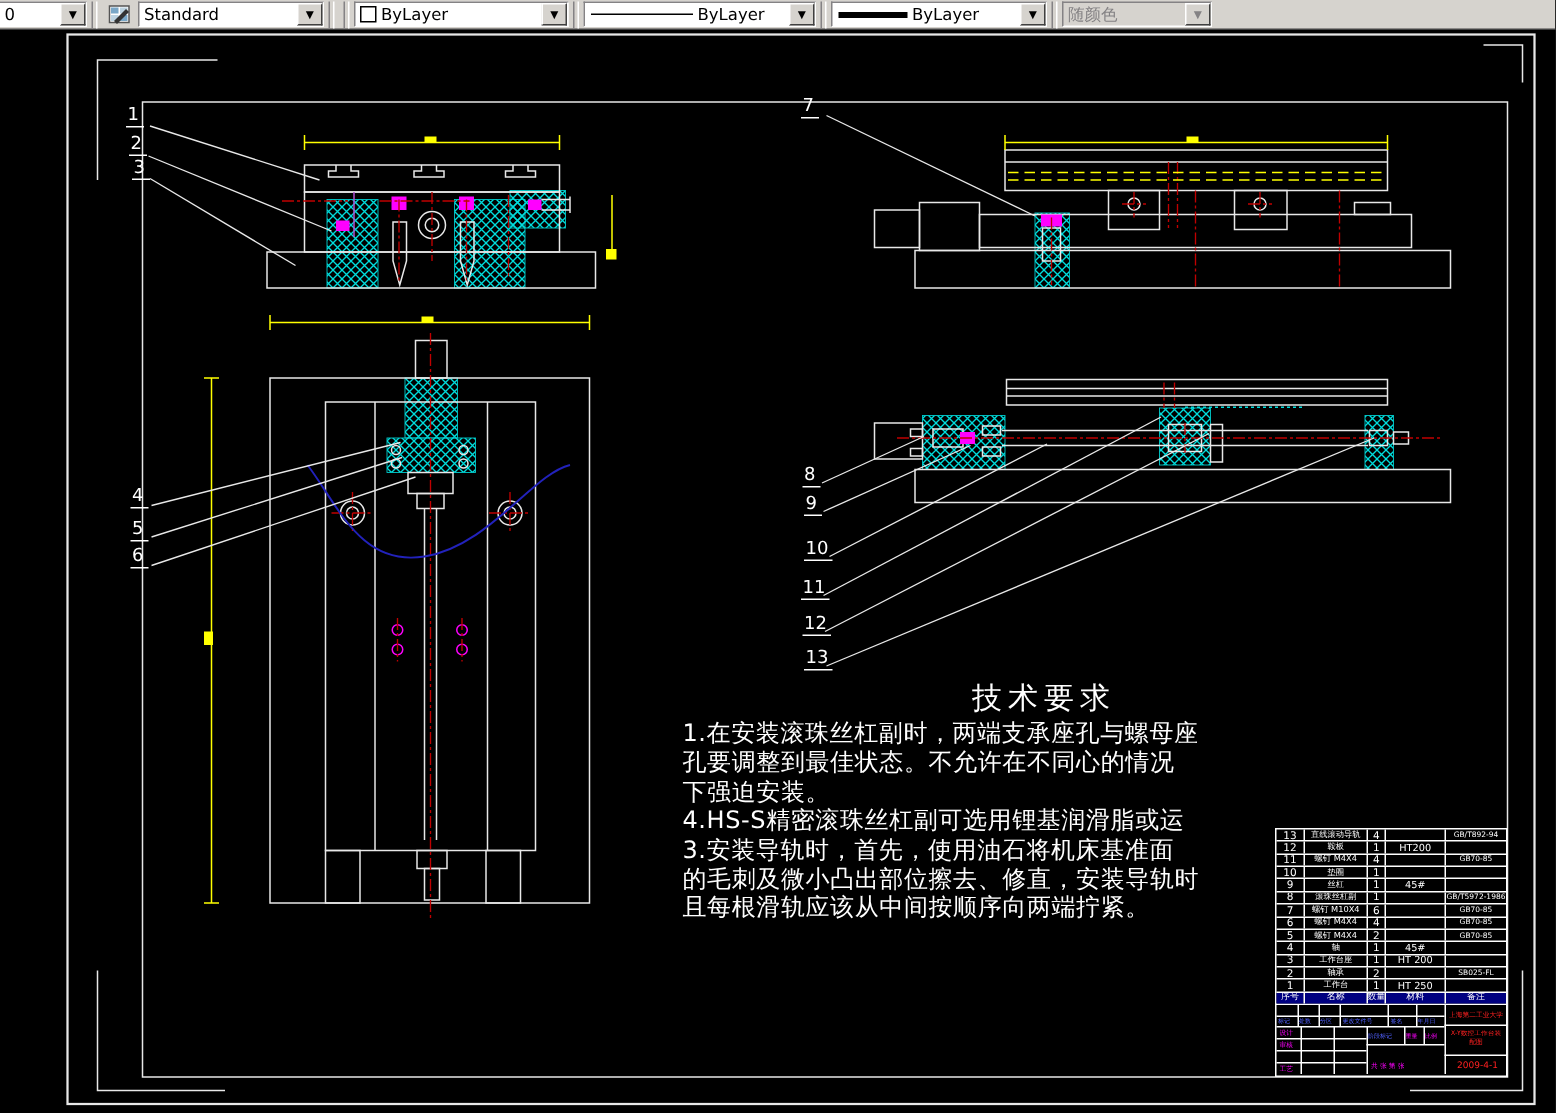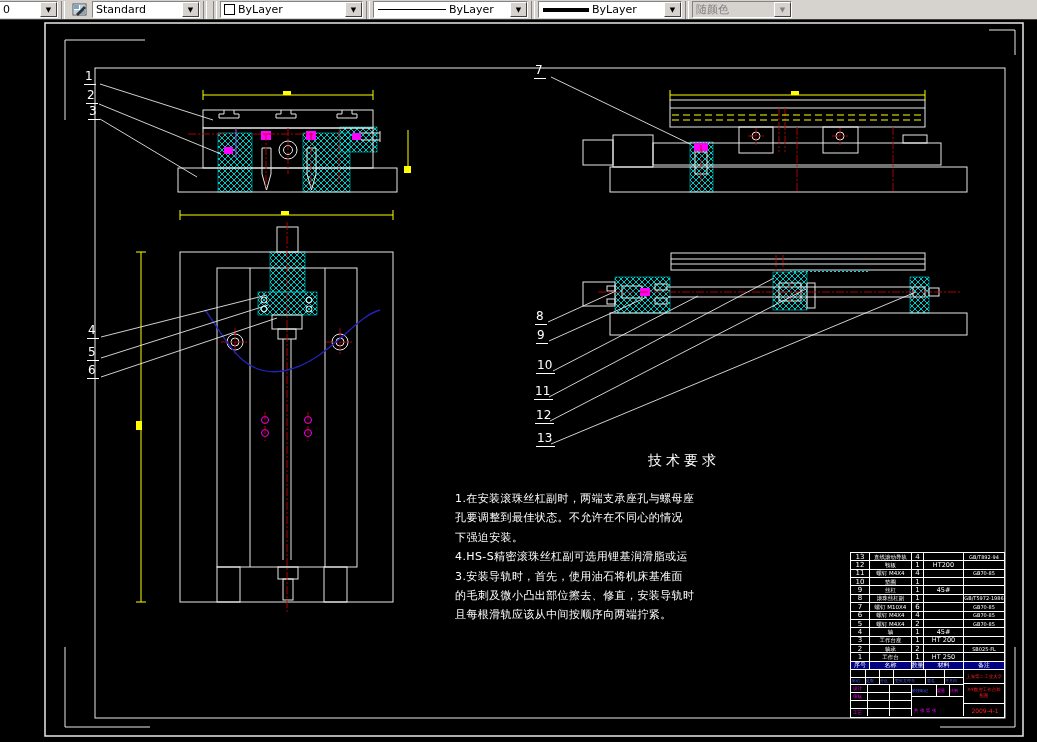--- a/index.html
+++ b/index.html
@@ -21,22 +21,22 @@
   .sep{width:2px;height:18px;border-left:1px solid #848284;border-right:1px solid #fff;margin:0 3px;}
   .iconbtn{width:24px;height:18px;display:flex;align-items:center;justify-content:center;}
   .swatch{width:9px;height:9px;background:#fff;border:1px solid #000;margin-left:3px;}
   .lt-line{width:68px;border-top:1px solid #000;margin-left:4px;}
   .lw-line{width:46px;height:4px;background:#000;margin-left:4px;}
   
   svg.linework{position:absolute;left:0;top:0;}
   .callout{position:absolute;color:#fff;font-size:12px;line-height:12px;
            border-bottom:1px solid #fff;padding:0 3px 2px 1px;}
   .tech{position:absolute;left:455px;top:452px;color:#fff;}
-  .t-title{font-size:14px;letter-spacing:4px;margin-left:193px;margin-bottom:19px;}
-  .t-line{font-size:11px;line-height:19.4px;white-space:nowrap;letter-spacing:0.4px;}
+  .t-title{font-size:20px;letter-spacing:4px;margin-left:193px;margin-bottom:0;}
+  .t-line{font-size:16px;line-height:19.4px;white-space:nowrap;letter-spacing:0.4px;}
   
   .bom{position:absolute;left:850px;top:552px;width:155px;height:118px;
        border:1px solid #fff;box-sizing:border-box;display:flex;flex-direction:column;color:#fff;}
   .bom-row{flex:1;display:flex;border-top:1px solid #fff;box-sizing:border-box;min-height:0;}
   .bom-row:first-child{border-top:none;}
   .bc{border-left:1px solid #fff;box-sizing:border-box;font-size:5.5px;line-height:6px;
       overflow:hidden;white-space:nowrap;display:flex;align-items:center;justify-content:center;}
   .bc:first-child{border-left:none;}
   .c-no{width:18px;font-size:7px;}
   .c-name{width:42px;}
@@ -68,21 +68,21 @@
     <div class="iconbtn">
       <svg width="16" height="14">
         <rect x="1" y="1" width="13" height="11" fill="#fff" stroke="#555"></rect>
         <rect x="2" y="2" width="5" height="4" fill="#7aa7c7"></rect>
         <rect x="8" y="2" width="5" height="4" fill="#bcd2e0"></rect>
         <rect x="2" y="7" width="5" height="4" fill="#bcd2e0"></rect>
         <rect x="8" y="7" width="5" height="4" fill="#7aa7c7"></rect>
         <path d="M4,11 L12,3 L14,5 L6,13 Z" fill="#333"></path>
       </svg>
     </div>
-    <div class="combo" style="width:108px;">
+    <div class="combo" style="width:124px;">
       <span class="val">Standard</span>
       <span class="arrow">▼</span>
     </div>
     <div class="sep"></div>
     <div class="sep"></div>
     <div class="combo" style="width:143px;">
       <span class="swatch"></span>
       <span class="val">ByLayer</span>
       <span class="arrow">▼</span>
     </div>

